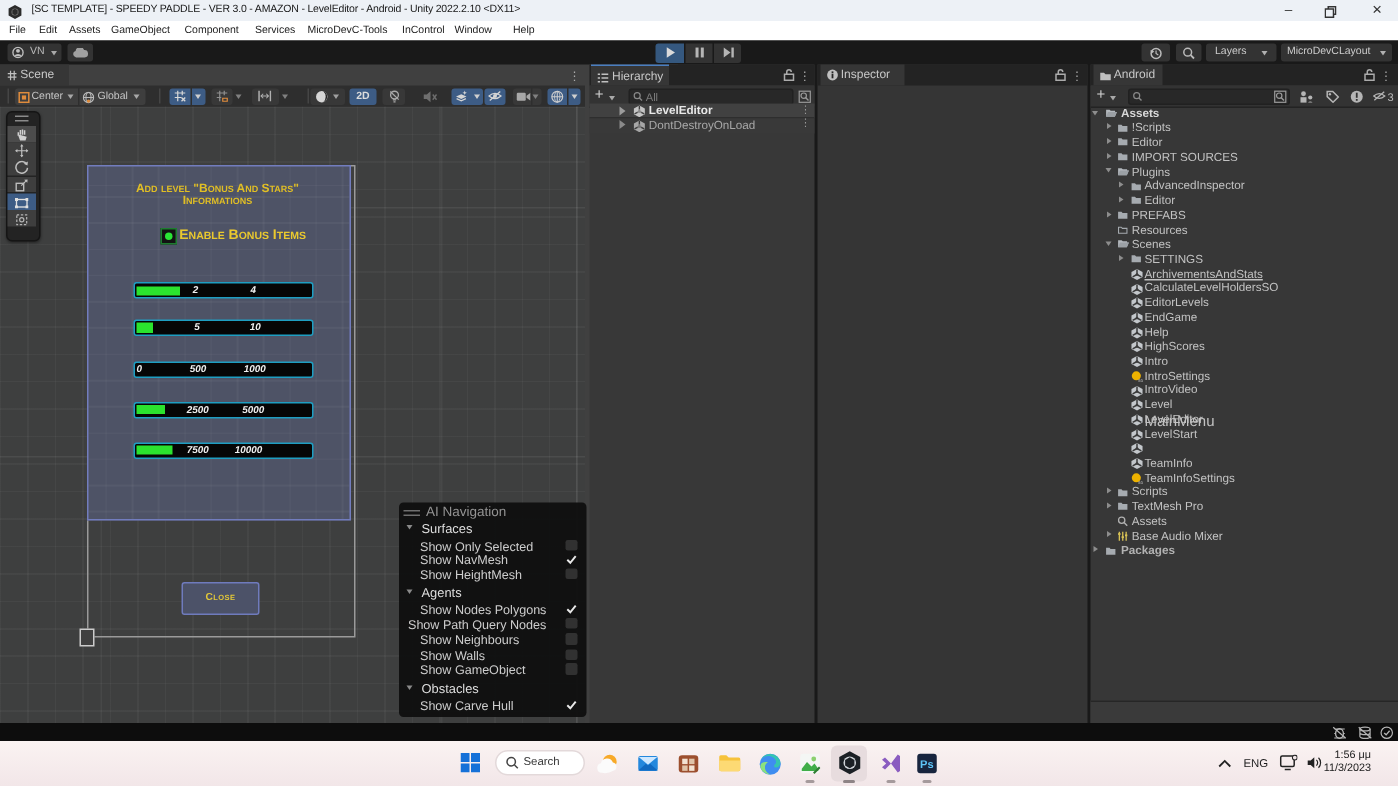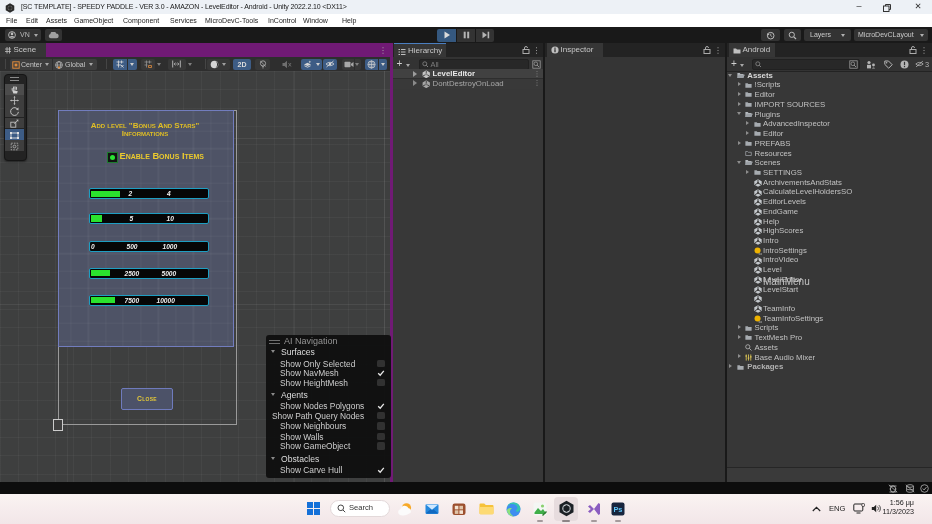--- a/index.html
+++ b/index.html
@@ -79,21 +79,21 @@
 <div class="ab" style="left:784px;top:29px;width:17px;height:12px;background:#333333;border-radius:2px;"></div>
 <svg class="ab" style="left:788px;top:30.5px" width="9" height="9" viewBox="0 0 9 9">
       <circle cx="3.8" cy="3.8" r="2.6" fill="none" stroke="#bbb" stroke-width="1"></circle>
       <path d="M5.8 5.8 L8 8" stroke="#bbb" stroke-width="1.2"></path>
     </svg>
 <div class="ab" style="left:804px;top:29px;width:47px;height:12px;background:#333333;border-radius:2px;font-size:7px;color:#cccccc;line-height:12px;"><span style="margin-left:6px;">Layers</span></div>
 <div class="ab" style="left:841px;top:34px;border-left:2.6px solid transparent;border-right:2.6px solid transparent;border-top:3.2px solid #b0b0b0;"></div>
 <div class="ab" style="left:854px;top:29px;width:74px;height:12px;background:#333333;border-radius:2px;font-size:7px;color:#cccccc;line-height:12px;"><span style="margin-left:4px;">MicroDevCLayout</span></div>
 <div class="ab" style="left:920px;top:34px;border-left:2.6px solid transparent;border-right:2.6px solid transparent;border-top:3.2px solid #b0b0b0;"></div>
 
-<div class="ab" style="left:0;top:43px;width:452px;height:439px;background:#701a75;">
+<div class="ab" style="left:0;top:43px;width:452px;height:439px;background:#404040;">
 
   <div class="ab tab" style="left:0;top:0;width:46px;height:14px;">
     <svg class="ab" style="left:4.5px;top:4px" width="6.5" height="6.5" viewBox="0 0 8 8">
           <path d="M0 2.5 H8 M0 5.5 H8 M2.5 0 V8 M5.5 0 V8" stroke="#c0c0c0" stroke-width="1"></path>
         </svg>
     <span class="ab" style="left:13.5px;top:0;line-height:13px;">Scene</span>
   </div>
   <div class="ab" style="left:379px;top:3px;color:#ababab;font-size:8px;letter-spacing:0;line-height:9px;">⋮</div>
 
   <div class="ab" style="left:0;top:14px;width:390px;height:14px;background:#2e2e2e;border-bottom:1px solid #202020;"></div>
@@ -510,21 +510,21 @@
   <div class="ab" style="left:18.8px;top:126.8px;border-top:2.8px solid transparent;border-bottom:2.8px solid transparent;border-left:3.8px solid #8d8d8d;"></div>
   <svg class="ab" style="left:26.5px;top:126.10000000000001px" width="7" height="7" viewBox="0 0 9 8">
           <path d="M0.5 1 H3.4 L4.4 2 H8.5 V7 H0.5 Z" fill="#a6abb0"></path>
         </svg>
   <div class="ab" style="left:36px;top:124.9px;font-size:7.8px;color:#c2c2c2;line-height:9.72px;white-space:nowrap;">SETTINGS</div>
   <svg class="ab" style="left:26.5px;top:135.82px" width="8" height="8" viewBox="0 0 8 8">
           <path d="M4 0.3 L7.7 2.3 V5.7 L4 7.7 L0.3 5.7 V2.3 Z" fill="#c3c7cb"></path>
           <path d="M4 4 V0.7 M4 4 L1.1 5.6 M4 4 L6.9 5.6" stroke="#3a3a3a" stroke-width="1" fill="none"></path>
           <circle cx="4" cy="4" r="0.9" fill="#3a3a3a"></circle>
         </svg>
-  <div class="ab" style="left:36px;top:134.6px;font-size:7.8px;color:#c2c2c2;line-height:9.72px;white-space:nowrap;">ArchivementsAndStats</div>
+  <div class="ab" style="left:36px;top:134.6px;font-size:7.8px;color:#c2c2c2;line-height:9.72px;white-space:nowrap;text-decoration:underline;">ArchivementsAndStats</div>
   <svg class="ab" style="left:26.5px;top:145.54px" width="8" height="8" viewBox="0 0 8 8">
           <path d="M4 0.3 L7.7 2.3 V5.7 L4 7.7 L0.3 5.7 V2.3 Z" fill="#c3c7cb"></path>
           <path d="M4 4 V0.7 M4 4 L1.1 5.6 M4 4 L6.9 5.6" stroke="#3a3a3a" stroke-width="1" fill="none"></path>
           <circle cx="4" cy="4" r="0.9" fill="#3a3a3a"></circle>
         </svg>
   <div class="ab" style="left:36px;top:144.3px;font-size:7.8px;color:#c2c2c2;line-height:9.72px;white-space:nowrap;">CalculateLevelHoldersSO</div>
   <svg class="ab" style="left:26.5px;top:155.26px" width="8" height="8" viewBox="0 0 8 8">
           <path d="M4 0.3 L7.7 2.3 V5.7 L4 7.7 L0.3 5.7 V2.3 Z" fill="#c3c7cb"></path>
           <path d="M4 4 V0.7 M4 4 L1.1 5.6 M4 4 L6.9 5.6" stroke="#3a3a3a" stroke-width="1" fill="none"></path>
           <circle cx="4" cy="4" r="0.9" fill="#3a3a3a"></circle>

